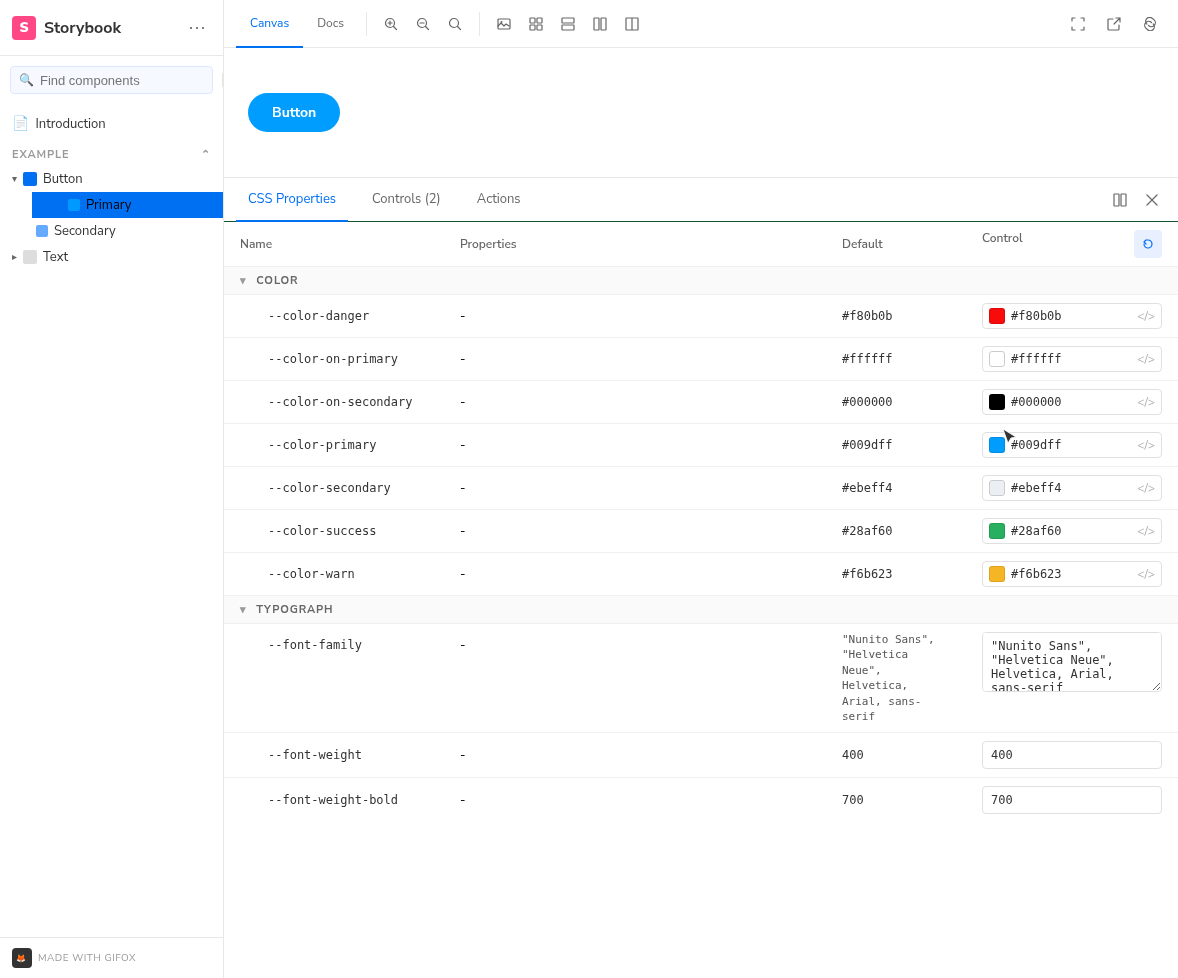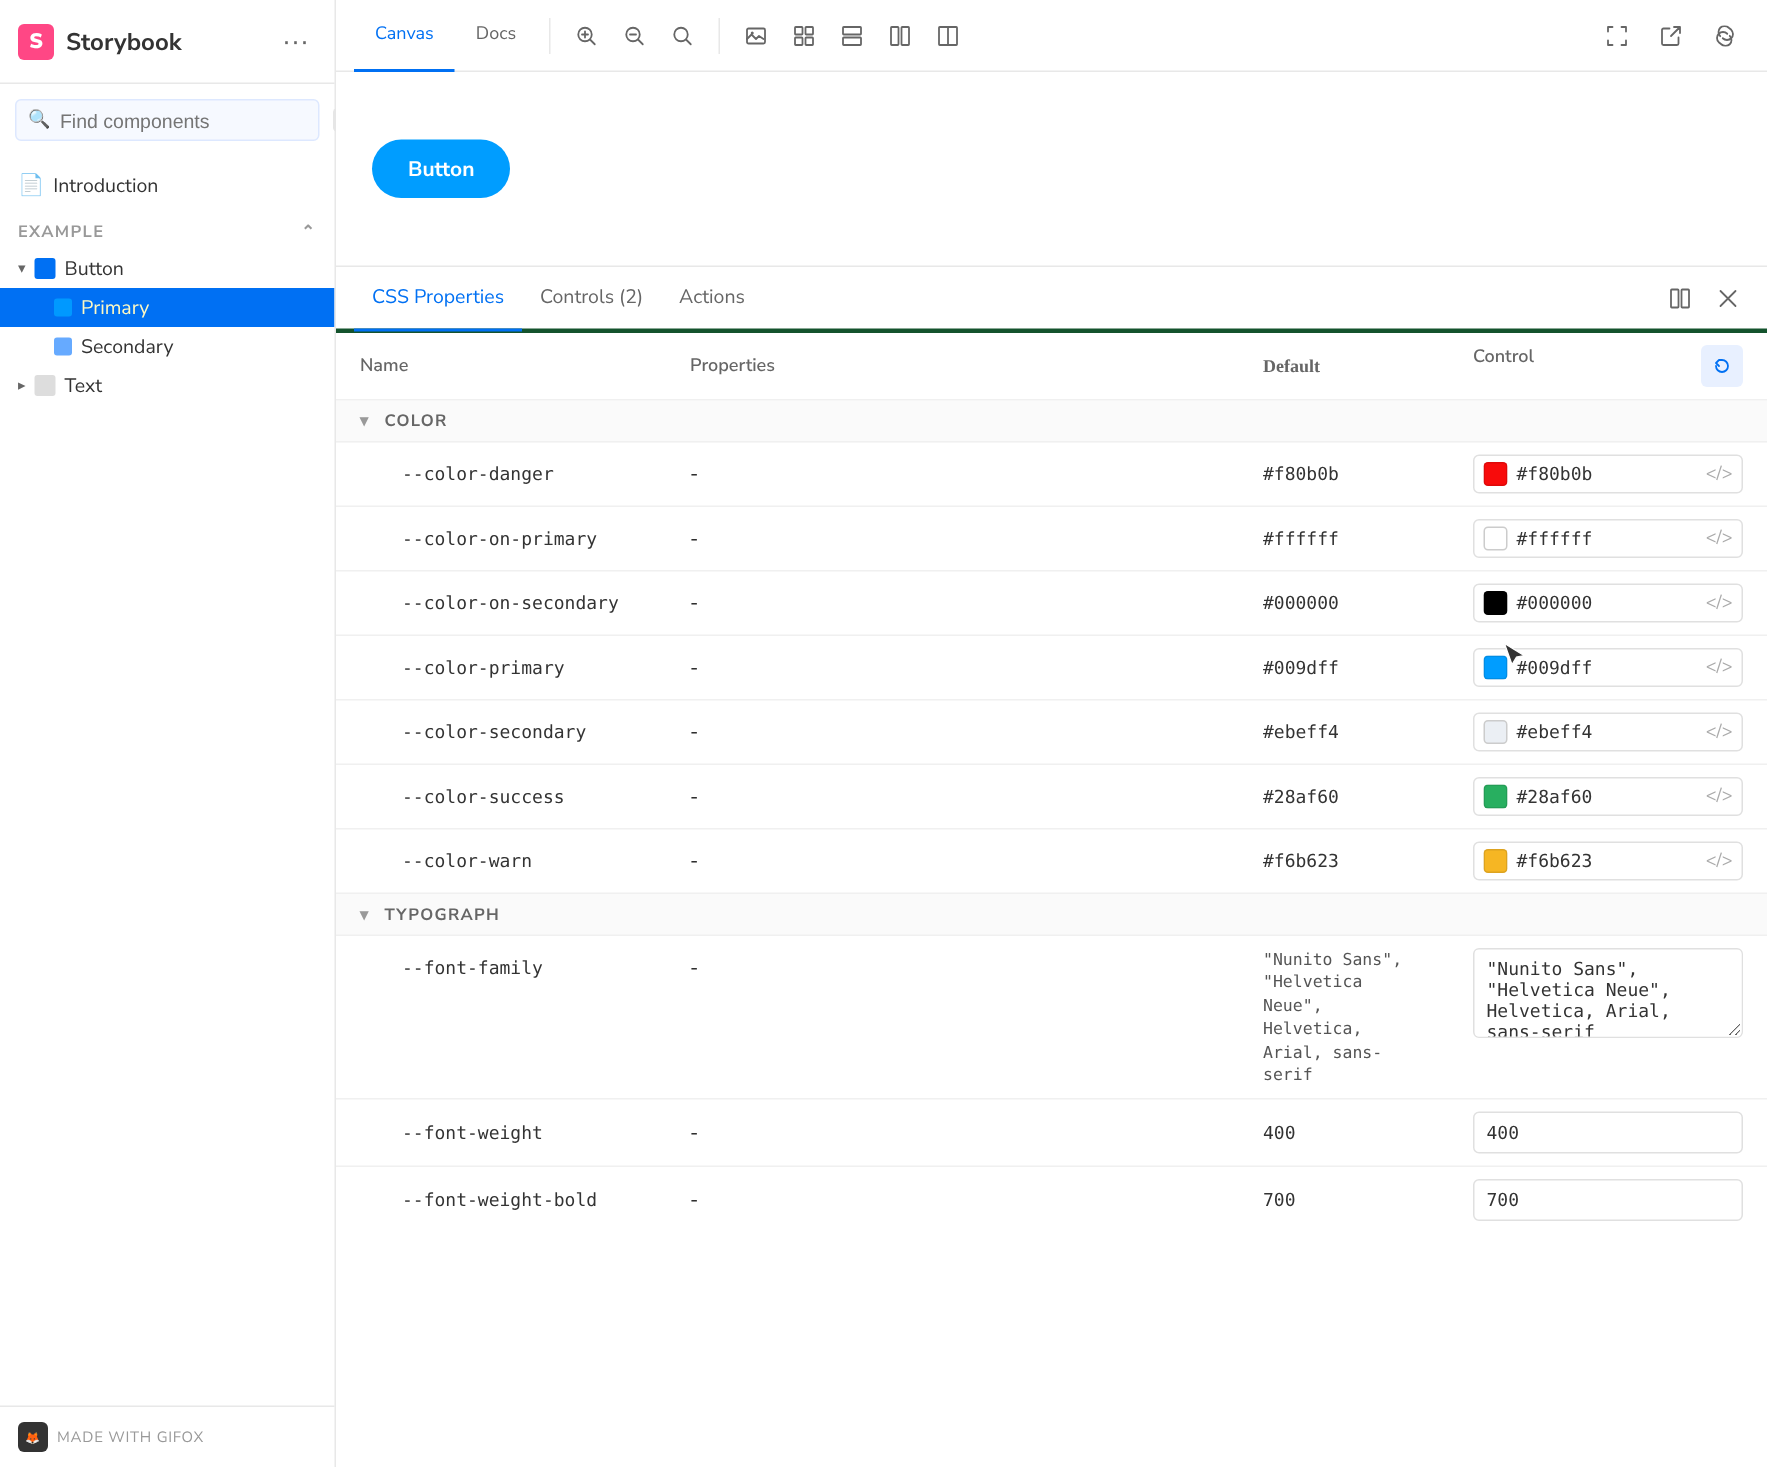--- a/index.html
+++ b/index.html
@@ -129,21 +129,22 @@
       display: flex;
       align-items: center;
       padding: 4px 12px 4px 36px;
       gap: 6px;
       cursor: pointer;
       color: #333;
       font-size: 13px;
     }
     .nav-item.active {
       background: #0070f3;
-      color: #fef9c3;
+      color: #000000;
+      margin-left: 32px;
     }
     .nav-item-icon-primary {
       width: 12px; height: 12px;
       background: #0099ff;
       border-radius: 2px;
       display: inline-block;
     }
     .nav-item-icon-secondary {
       width: 12px; height: 12px;
       background: #66aaff;
@@ -265,24 +266,24 @@
     #props-panel {
       flex: 1;
       overflow-y: auto;
       background: #fff;
     }
 
     
     #props-tabs {
       display: flex;
       align-items: center;
-      border-bottom: 3px solid #14532d;
+      border-bottom: 1px solid #14532d;
       padding: 0 12px;
       height: 44px;
-      gap: 0;
+      gap: 12px;
     }
     .props-tab {
       padding: 0 12px;
       height: 44px;
       display: flex;
       align-items: center;
       cursor: pointer;
       font-size: 13px;
       color: #666;
       border-bottom: 2px solid transparent;
@@ -598,21 +599,21 @@
 
     <table class="props-table">
       <thead>
         <tr>
           <th style="width:220px;">
             <span>Name</span>
           </th>
           <th>
             <span>Properties</span>
           </th>
-          <th style="width:140px;font-family:Liberation Serif, serif;">
+          <th style="width:140px;">
             <span>Default</span>
           </th>
           <th style="width:200px;">
             <span>Control</span>
             <button class="reset-btn" style="float:right;">
               <svg width="12" height="12" viewBox="0 0 12 12" fill="none">
                 <path d="M2 6a4 4 0 104-4H4M4 2L2 4l2 2" stroke="#0070f3" stroke-width="1.2" stroke-linecap="round" stroke-linejoin="round"></path>
               </svg>
             </button>
           </th>

